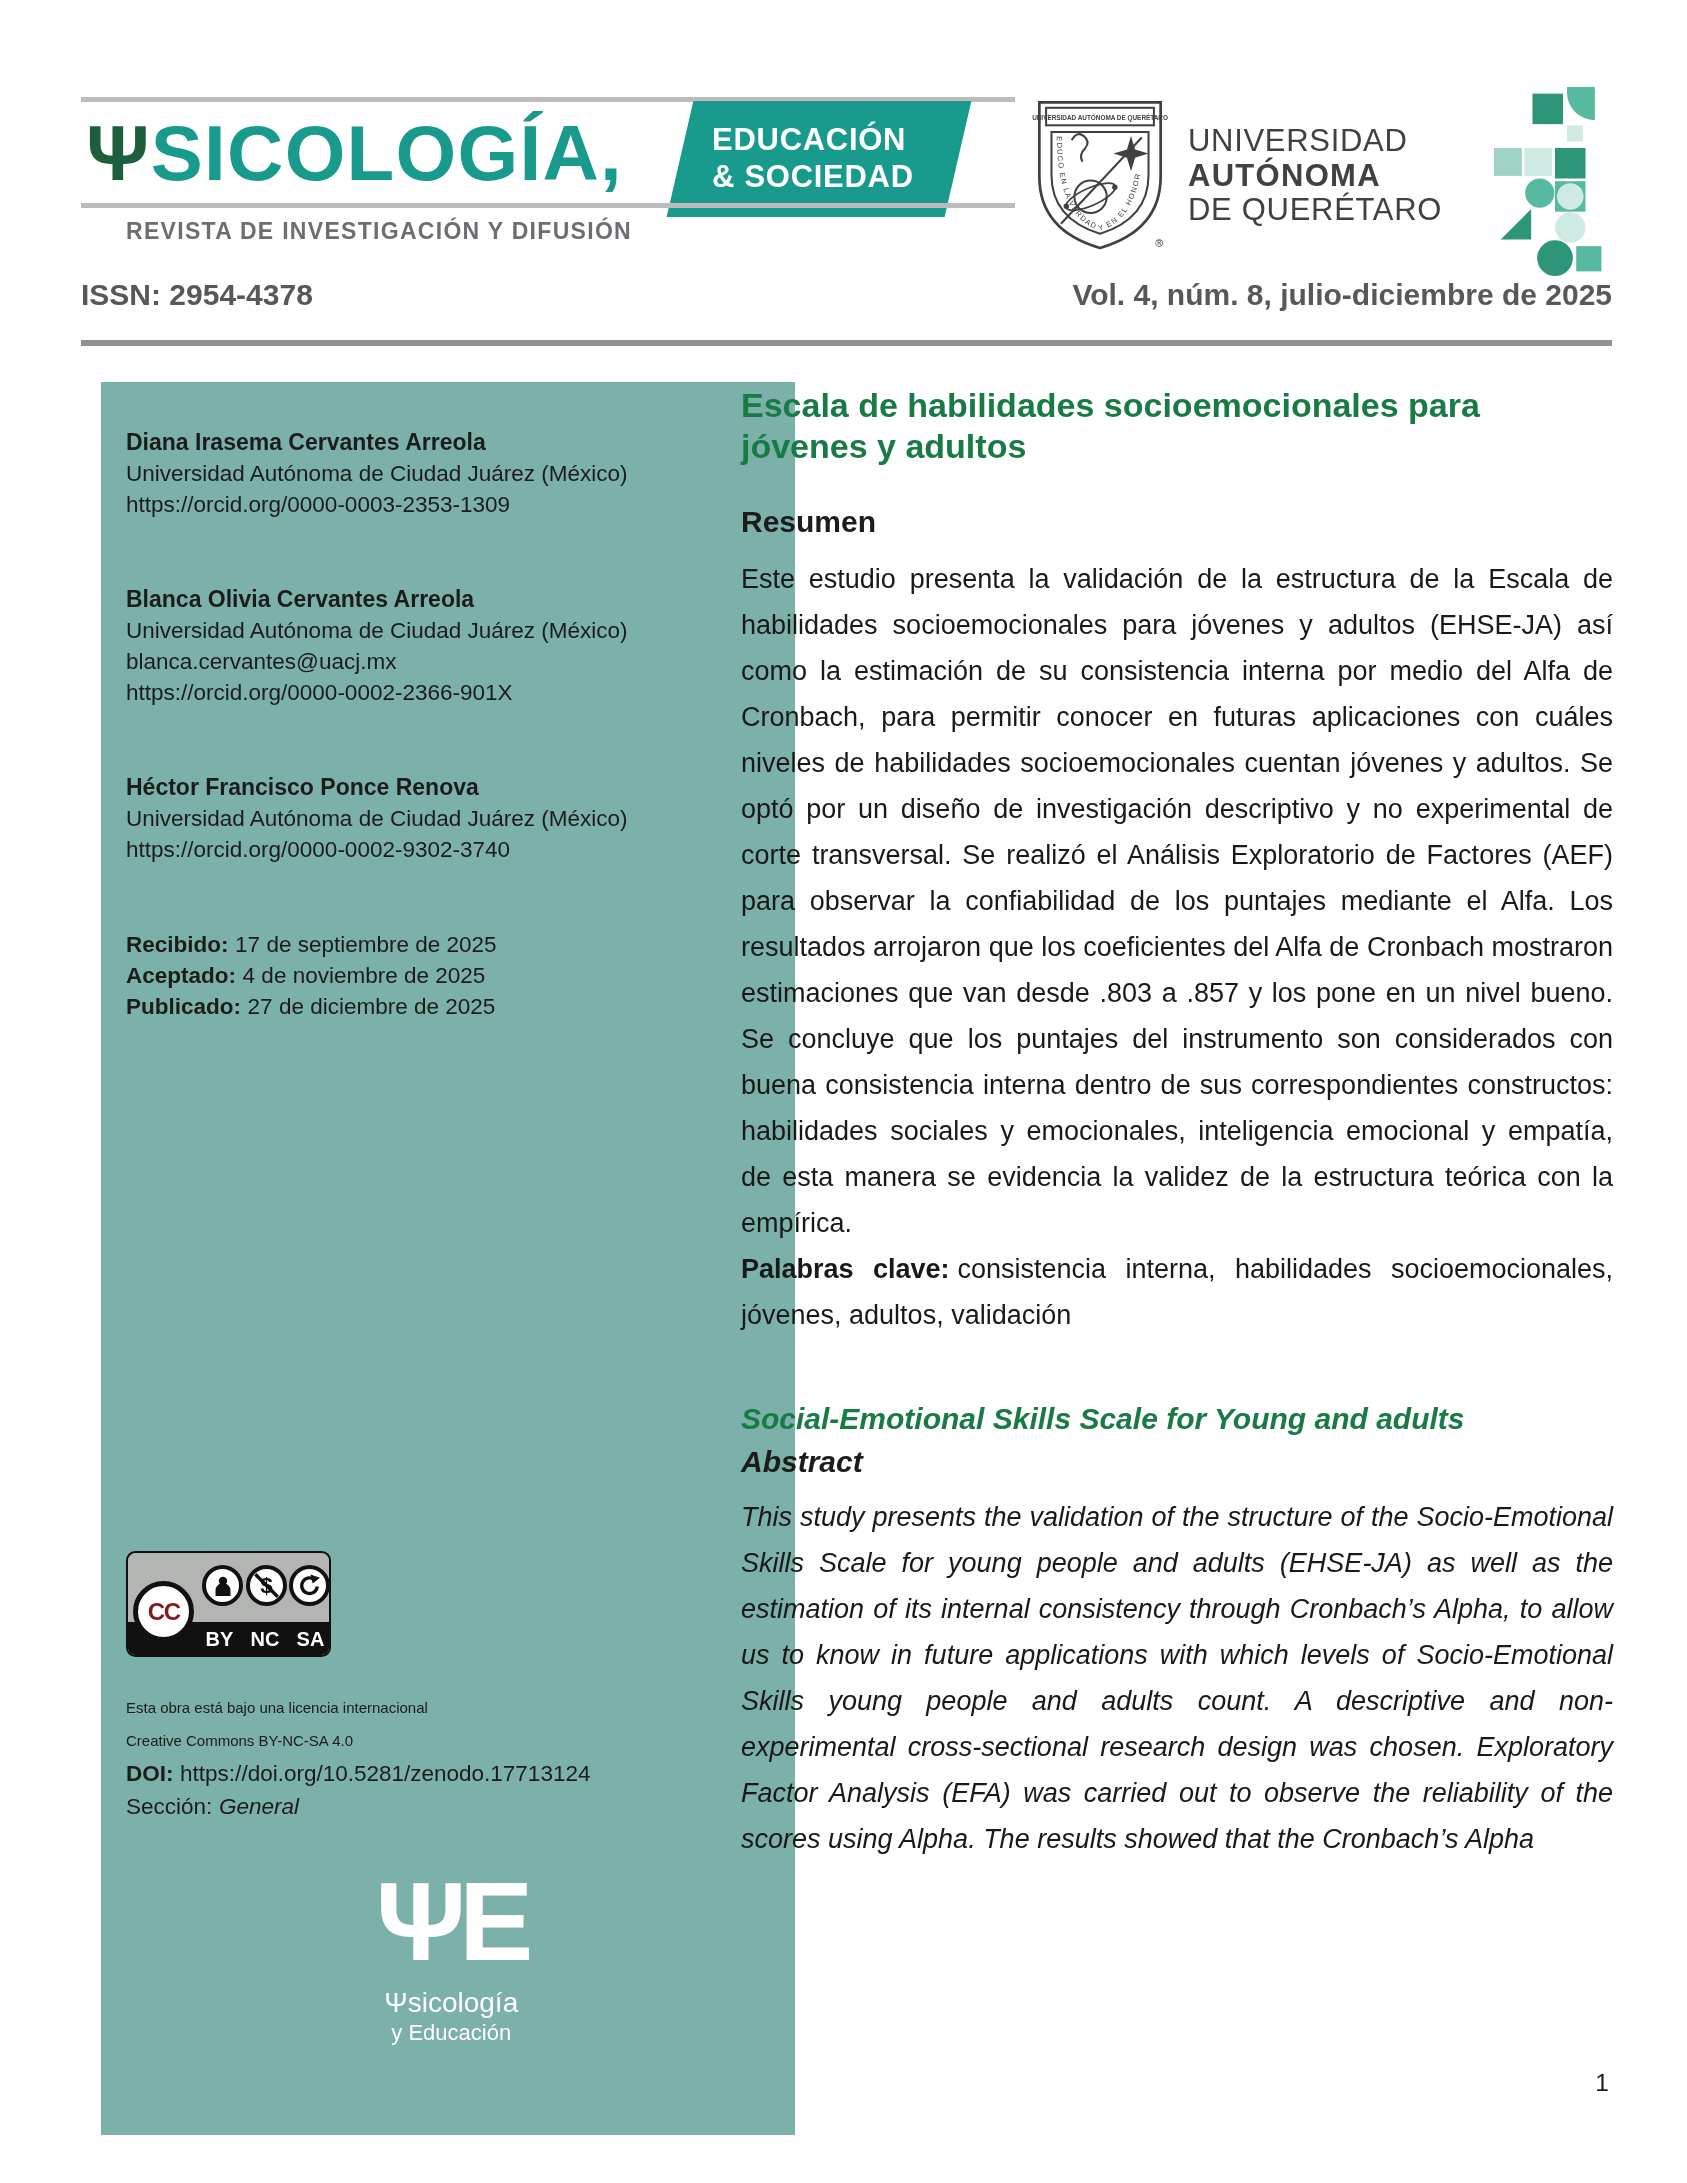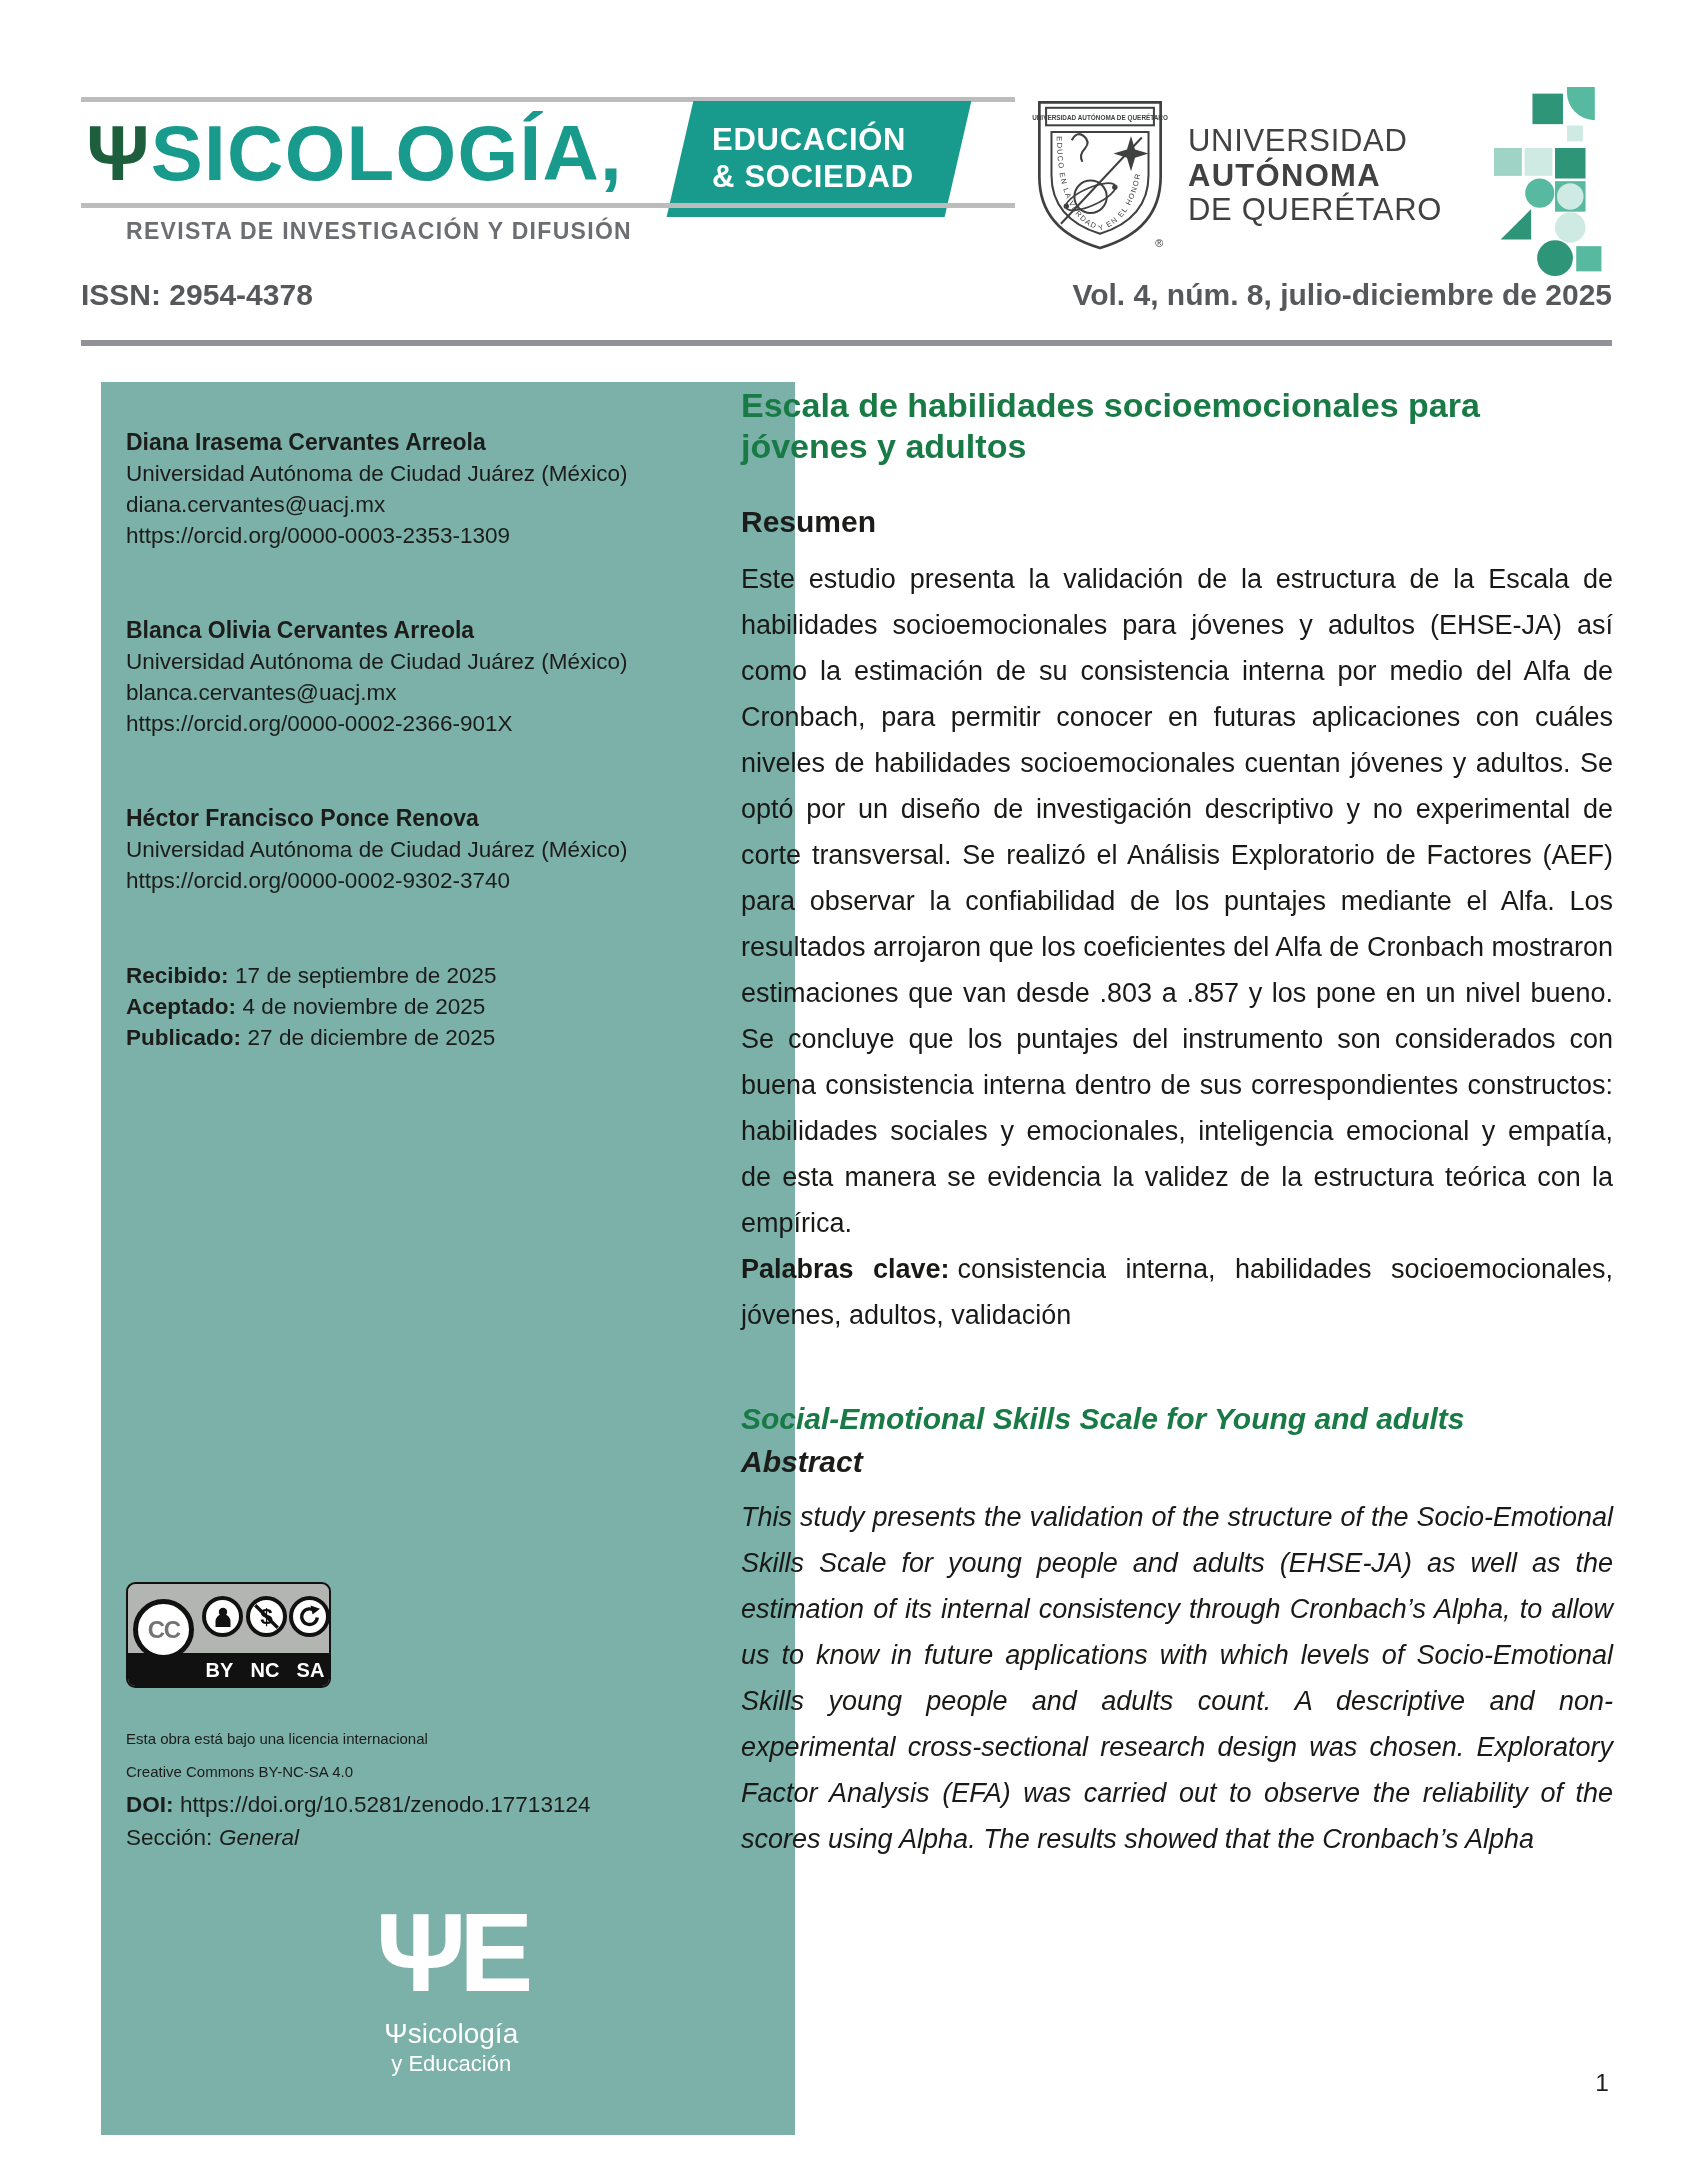--- a/index.html
+++ b/index.html
@@ -42,22 +42,22 @@
   .author { margin-bottom:64px; font-size:22.5px; line-height:31px; }
   .author .name { font-weight:bold; font-size:23px; }
   .dates { margin-top:46px; font-size:22.5px; line-height:31px; }
   .dates .lbl { font-weight:bold; margin-right:6.6px; }
 
   .cc-badge { margin-top:529px; position:relative; width:205px; height:106px;
               background:#b3b5b2; border:2.6px solid #111; border-radius:9.3px; overflow:hidden; }
   .cc-badge .strip { position:absolute; left:0; bottom:0; width:100%; height:33px; background:#111; }
   .cc-circle { position:absolute; background:#fff; border:4px solid #111; border-radius:50%;
                display:flex; align-items:center; justify-content:center; }
-  .cc-main { left:5.3px; top:15px; width:61px; height:61px; border-width:5.3px; z-index:2;
-             font-weight:bold; font-size:24px; color:#737373; letter-spacing:-1.3px; }
+  .cc-main { left:5.3px; top:28px; width:61px; height:61px; border-width:5.3px; z-index:2;
+             font-weight:bold; font-size:24px; color:#7f1d1d; letter-spacing:-1.3px; }
   .cc-s1 { left:74px; top:12px; width:41px; height:41px; }
   .cc-s2 { left:118px; top:12px; width:41px; height:41px; }
   .cc-s3 { left:161px; top:12px; width:41px; height:41px; }
   .cc-labels { position:absolute; left:69px; bottom:4px; width:136px; display:flex;
                justify-content:space-around; color:#fff; font-weight:bold; font-size:20px; z-index:2; }
   .nc-wrap { position:relative; width:100%; height:100%; display:flex; align-items:center; justify-content:center;
              font-weight:bold; font-size:22.5px; color:#111; }
   .nc-wrap svg { position:absolute; left:0; top:0; }
 
   .license { margin-top:34px; font-size:15px; line-height:33px; }
@@ -153,21 +153,20 @@
     <span>ISSN: 2954-4378</span>
     <span>Vol. 4, núm. 8, julio-diciembre de 2025</span>
   </div>
   <div class="rule"></div>
 
   <div class="sidebar">
 
     <div class="author">
       <div class="name">Diana Irasema Cervantes Arreola</div>
       <div>Universidad Autónoma de Ciudad Juárez (México)</div>
-      <div>diana.cervantes@uacj.mx</div>
       <div>https://orcid.org/0000-0003-2353-1309</div>
     </div>
 
     <div class="author">
       <div class="name">Blanca Olivia Cervantes Arreola</div>
       <div>Universidad Autónoma de Ciudad Juárez (México)</div>
       <div>blanca.cervantes@uacj.mx</div>
       <div>https://orcid.org/0000-0002-2366-901X</div>
     </div>
 

